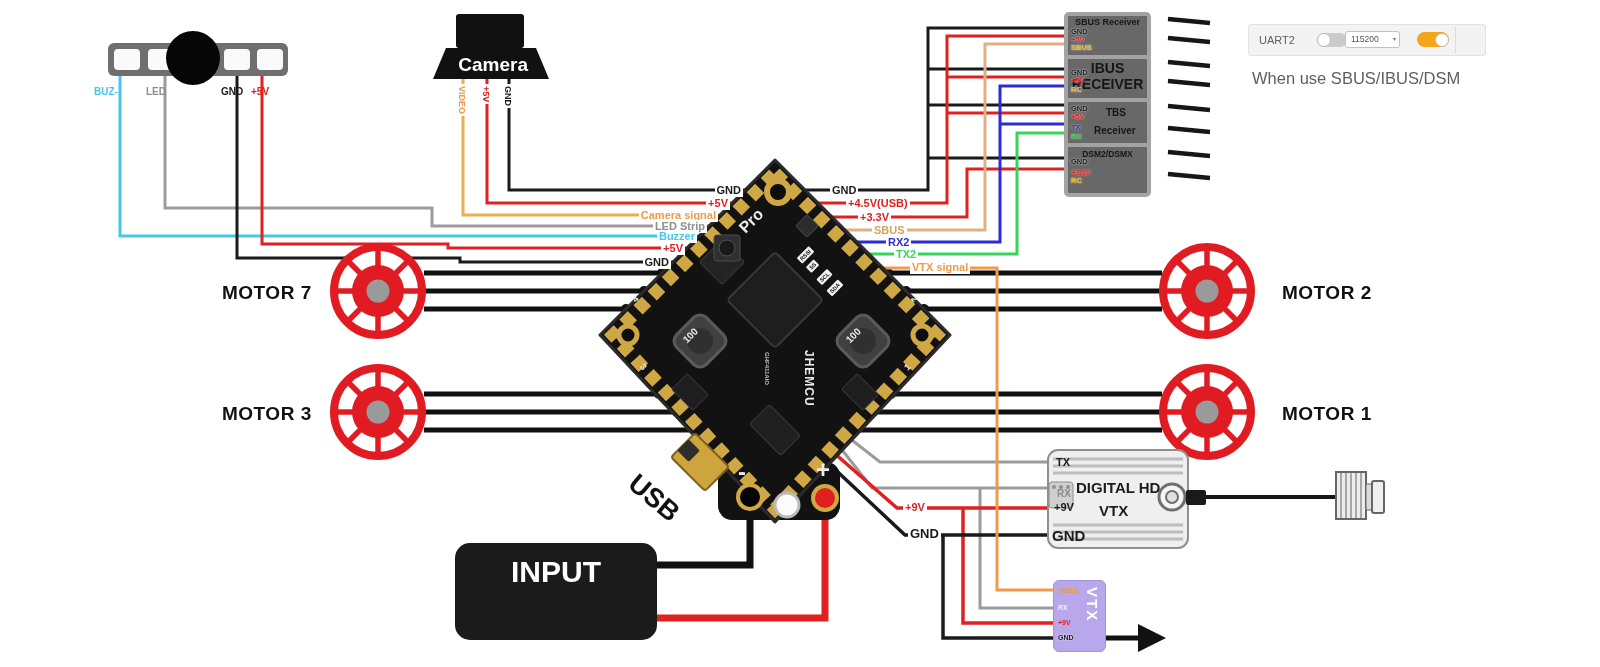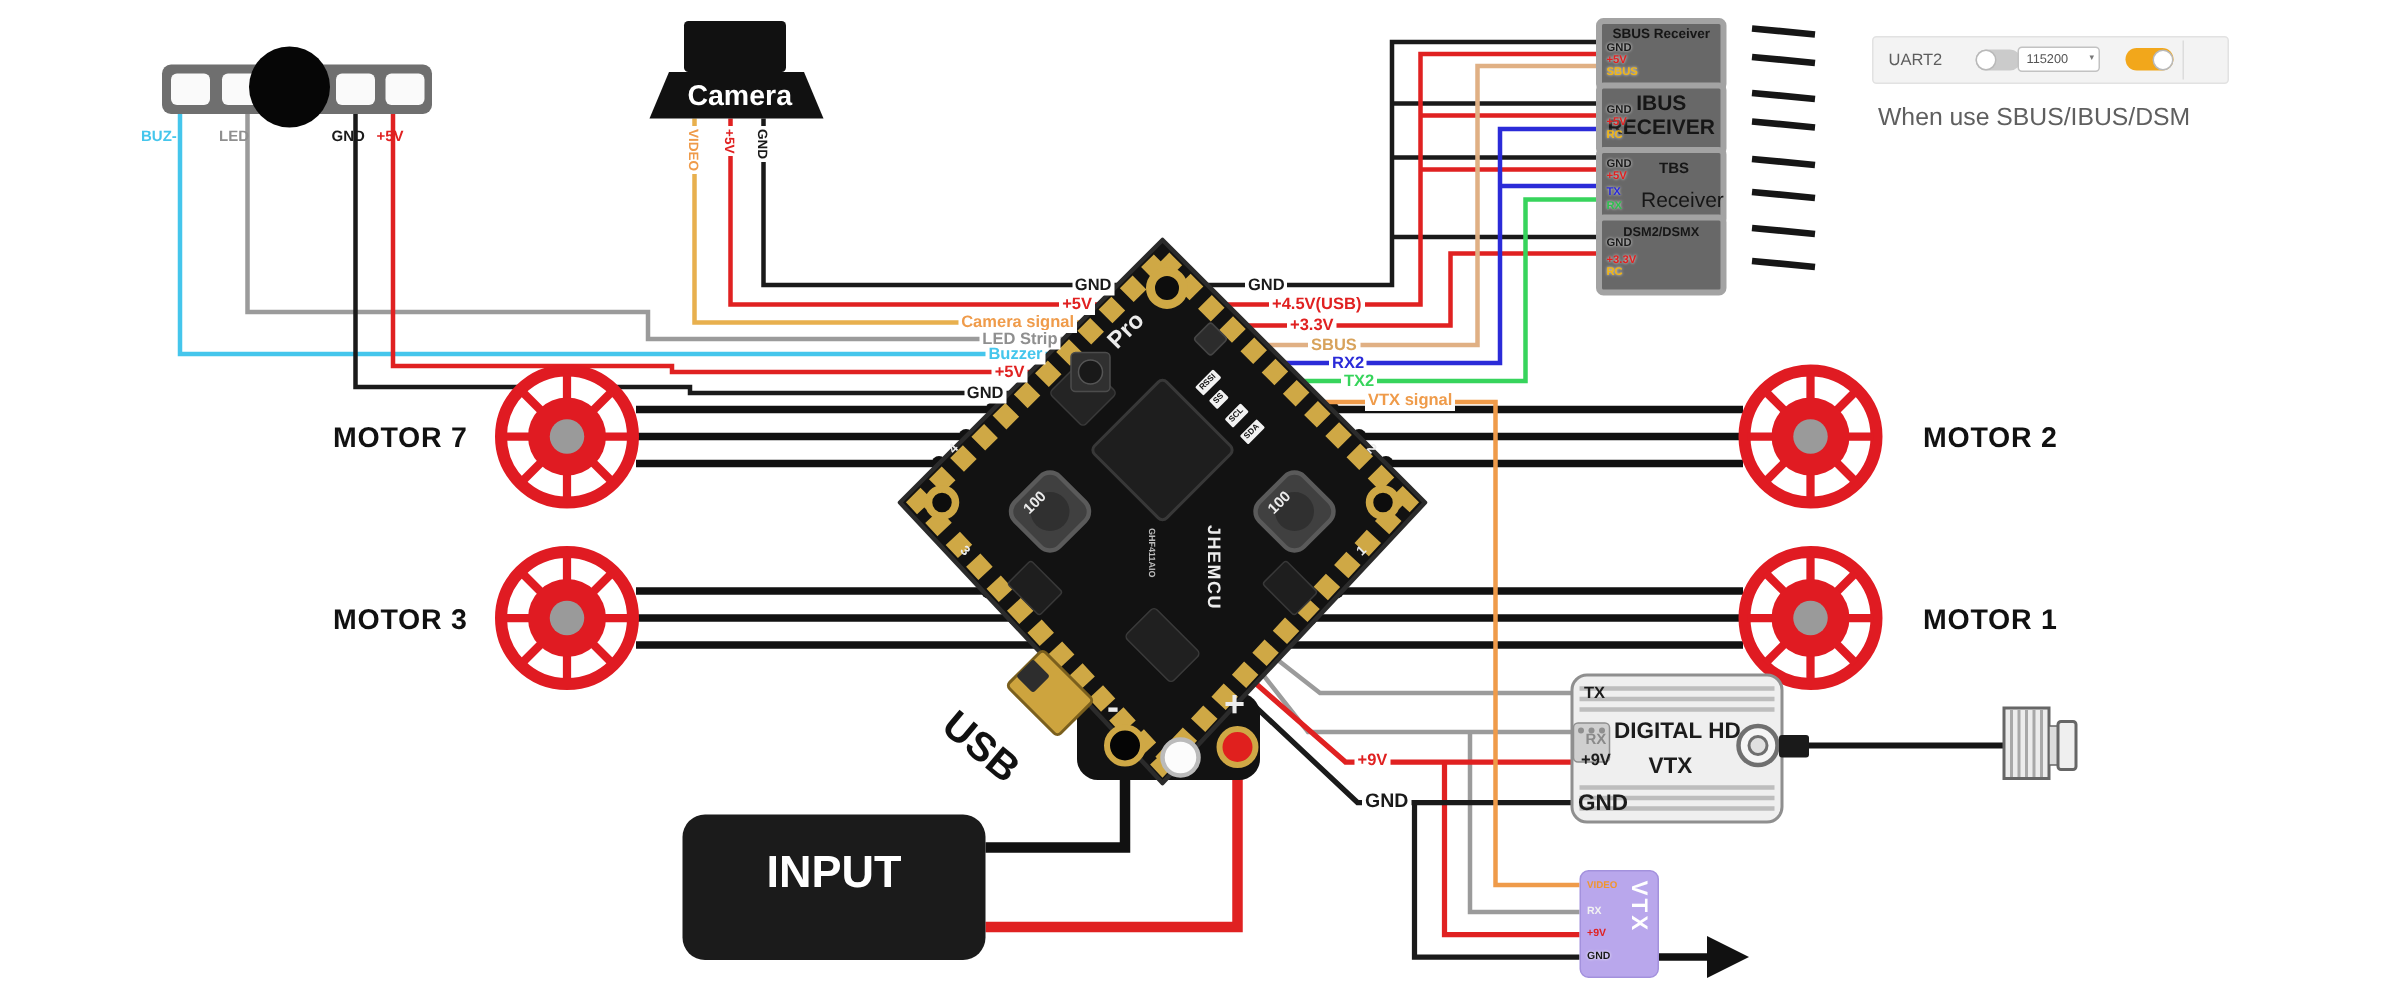--- a/index.html
+++ b/index.html
@@ -32,21 +32,21 @@
         border:1px solid #b9b9b9;top:0px;}
   .dropdown{position:absolute;left:96px;top:6px;width:48px;height:15px;background:#fff;
             border:1px solid #c2c2c2;border-radius:3px;font-size:8.5px;color:#555;
             line-height:15px;padding-left:5px;}
   .dropdown .arrow{position:absolute;right:3px;top:0;font-size:6px;color:#777;}
   .divider{position:absolute;left:206px;top:2px;bottom:2px;width:1px;background:#dcdcdc;}
   .note{position:absolute;left:1252px;top:64px;font-size:16.5px;line-height:29px;color:#5f5f5f;}
   .note b{color:#2b2b2b;}
   .input-box{position:absolute;left:455px;top:543px;width:202px;height:97px;background:#1b1b1b;
              border-radius:15px;color:#fff;text-align:center;font-weight:bold;}
-  .input-box .l1{margin-top:22px;font-size:30px;line-height:34px;}
+  .input-box .l1{margin-top:12px;font-size:30px;line-height:34px;}
   .input-box .l2{font-size:29px;line-height:36px;margin-top:48px;}
   .usb-label{position:absolute;left:642px;top:468px;font-size:27px;font-weight:bold;color:#111;
              transform:rotate(40deg);transform-origin:left top;}
   .purple-box{position:absolute;left:1053px;top:580px;width:51px;height:70px;background:#b9a7ec;
               border:1px solid #a391dd;border-radius:6px;}
   .purple-box .pin{position:absolute;left:4px;font-weight:bold;line-height:8px;}
   .purple-box .vt{position:absolute;left:30px;top:6px;writing-mode:vertical-rl;color:#fff;
                   font-weight:bold;font-size:15px;letter-spacing:2px;}
   .dvtx-txt{position:absolute;font-weight:bold;color:#1c1c1c;}
   .padchip{position:absolute;background:#f2f2f2;color:#111;font-weight:bold;font-size:5.5px;
@@ -314,21 +314,21 @@
     <span class="pin c-black" style="top:10px">GND</span>
     <span class="pin c-red" style="top:18px">+5V</span>
     <span class="pin c-yellow" style="top:27px">RC</span>
   </div>
   <div class="rxbox" style="top:98px;height:45px">
     <span class="pin c-black" style="top:3px">GND</span>
     <span class="pin c-red" style="top:11px">+5V</span>
     <span class="pin c-blue" style="top:22px">TX</span>
     <span class="pin" style="top:31px;color:#2fbf4f">RX</span>
     <span class="abs" style="left:38px;top:5px;font-weight:bold;font-size:10px;color:#161616">TBS</span>
-    <span class="abs" style="left:26px;top:23px;font-weight:normal;font-size:14px;color:#161616">Receiver</span>
+    <span class="abs" style="left:26px;top:23px;font-weight:bold;font-size:10px;color:#161616">Receiver</span>
   </div>
   <div class="rxbox" style="top:143px;height:46px">
     <span class="title" style="top:2px;font-size:8.5px">DSM2/DSMX</span>
     <span class="pin c-black" style="top:11px">GND</span>
     <span class="pin c-red" style="top:22px">+3.3V</span>
     <span class="pin c-yellow" style="top:30px">RC</span>
   </div>
 
   <div class="uart-panel">
     <span class="port">UART2</span>

